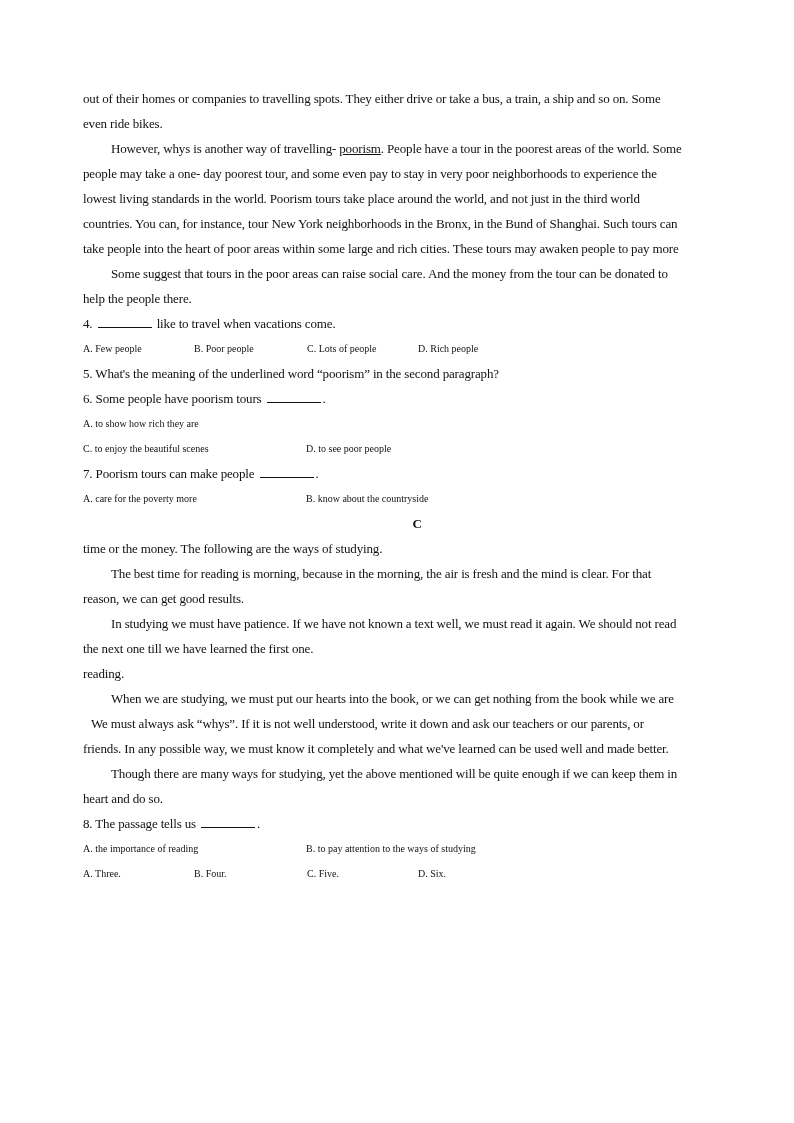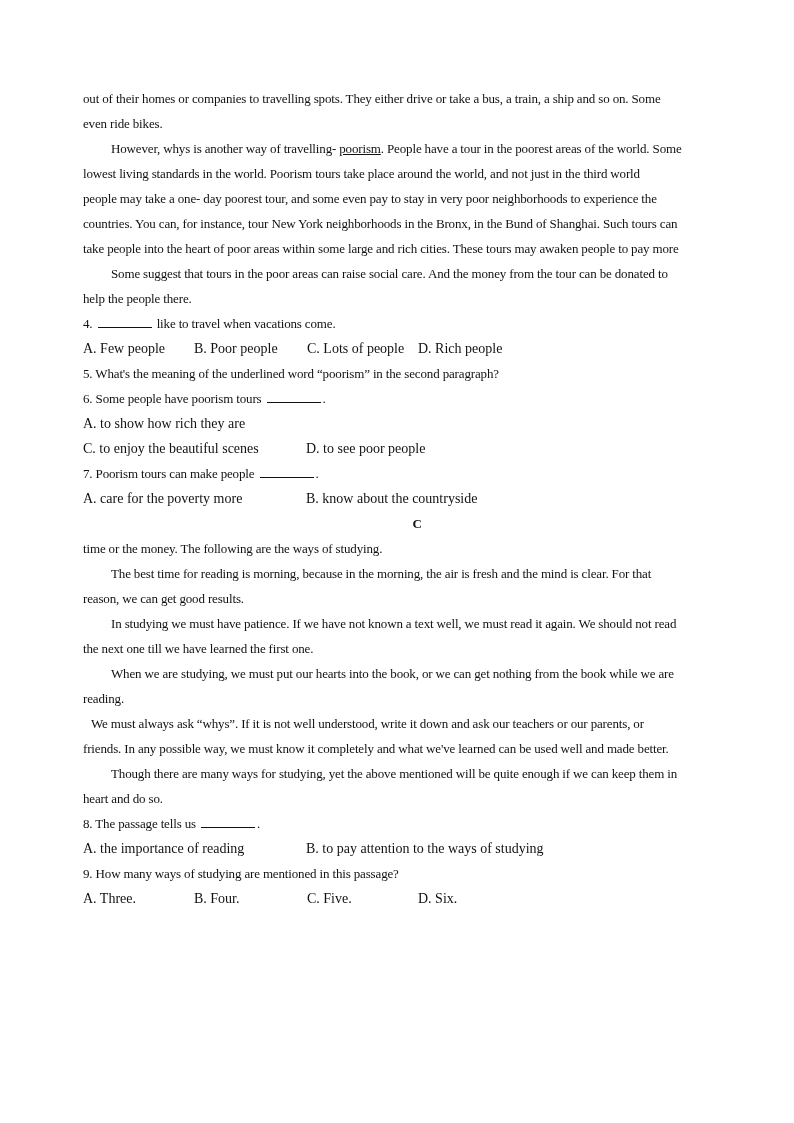--- a/index.html
+++ b/index.html
@@ -6,38 +6,38 @@
   body { width: 794px; height: 1123px; position: relative; overflow: hidden;
          font-family: "Liberation Serif", serif; color: #111; }
   .page { position: absolute; left: 64px; top: 86px; width: 668px; margin-left: 19px; }
   .line { position: relative; height: 25px; line-height: 25px; font-size: 13px;
           white-space: nowrap; letter-spacing: -0.15px; }
   .indent { padding-left: 28px; }
   .small-indent { padding-left: 8px; }
   .u { text-decoration: underline; }
   .blank { display: inline-block; width: 54px; border-bottom: 1px solid #111;
            height: 12px; vertical-align: baseline; margin: 0 2px; }
-  .opts { position: relative; height: 25px; line-height: 25px; font-size: 14px; white-space: nowrap; text-decoration: underline; }
+  .opts { position: relative; height: 25px; line-height: 25px; font-size: 10px; white-space: nowrap; text-decoration: underline; }
   .opt { position: absolute; top: 0; }
   .o4a { left: 0; } .o4b { left: 111px; } .o4c { left: 224px; } .o4d { left: 335px; }
   .o2a { left: 0; } .o2b { left: 223px; }
   .center { text-align: center; font-weight: bold; }
 </style>
 </head>
 <body>
 
 <div class="page">
 
   <div>
     <div class="line">out of their homes or companies to travelling  spots. They either  drive or take a bus, a train, a ship and so on. Some</div>
     <div class="line">even ride bikes.</div>
 
     <div class="line indent"><span>However, whys is another way of travelling-  </span><span class="u">poorism</span><span>. People have a tour in  the poorest areas of the world. Some</span></div>
+    <div class="line">people may take a one-  day poorest tour, and some even pay to stay in  very poor neighborhoods to experience the</div>
     <div class="line">lowest living  standards in the world. Poorism tours take place around the world, and not just  in the third world</div>
-    <div class="line">people may take a one-  day poorest tour, and some even pay to stay in  very poor neighborhoods to experience the</div>
     <div class="line">countries.  You can,  for instance, tour New York  neighborhoods in  the Bronx,  in  the Bund  of  Shanghai.  Such tours can</div>
     <div class="line">take people into the heart of poor areas within some large and rich cities.  These tours may awaken people  to pay more</div>
 
     <div class="line indent">Some suggest that tours in  the poor areas  can raise social  care. And the money  from the tour can be donated to</div>
     <div class="line">help  the people there.</div>
   </div>
 
   <div>
     <div class="line"><span>4. </span><span class="blank"></span><span> like to travel when vacations come.</span></div>
     <div class="opts">
@@ -72,38 +72,37 @@
   </div>
 
   <div class="line center">C</div>
 
   <div>
     <div class="line">time or the money.  The following are the ways of studying.</div>
     <div class="line indent">The best time for reading is morning, because in  the morning, the air  is fresh and the mind is clear.  For that</div>
     <div class="line">reason, we can get good results.</div>
     <div class="line indent">In studying we must have patience.  If we have not known a text well,  we must read it  again.  We should not read</div>
     <div class="line">the next one till  we have learned  the first one.</div>
+    <div class="line">reading.</div>
     <div class="line indent">When we are studying, we must put our hearts into the book, or we can get nothing  from the book while we are</div>
-    <div class="line">reading.</div>
     <div class="line small-indent">We must always ask “whys”. If it  is not well understood, write it down and ask our teachers or our parents, or</div>
     <div class="line">friends.  In any possible way, we must know it  completely and what we've learned  can be used well and made better.</div>
     <div class="line indent">Though there are many ways for studying, yet the above mentioned  will  be quite  enough if we can keep them in</div>
     <div class="line">heart and do  so.</div>
   </div>
 
   <div>
     <div class="line"><span>8. The passage tells us </span><span class="blank"></span><span>.</span></div>
     <div class="opts">
       <span class="opt o2a">A.  the importance of reading</span>
       <span class="opt o2b">B.  to pay attention to the ways of studying</span>
     </div>
   </div>
 
   <div>
-    <div class="line">9. How many ways of studying are mentioned  in this passage?</div>
     <div class="opts">
       <span class="opt o4a">A.  Three.</span>
       <span class="opt o4b">B.  Four.</span>
       <span class="opt o4c">C.  Five.</span>
       <span class="opt o4d">D.  Six.</span>
     </div>
   </div>
 
 </div>
 

